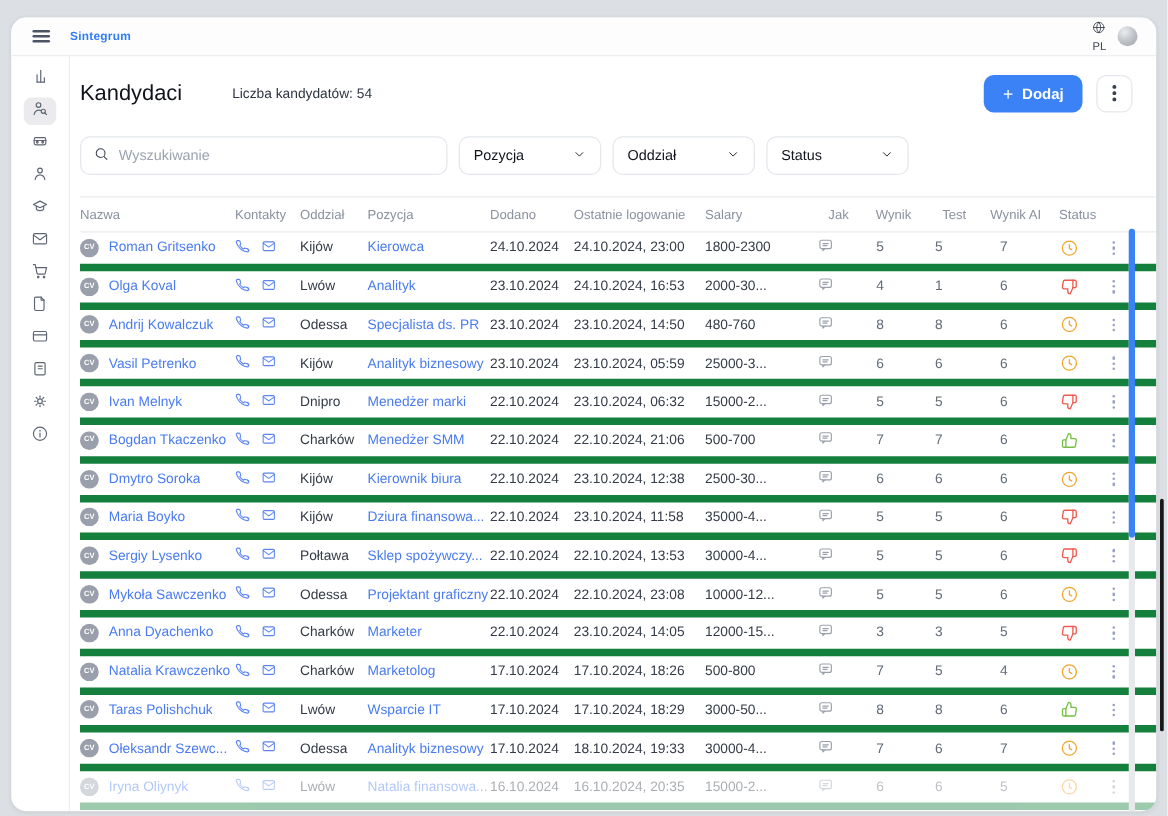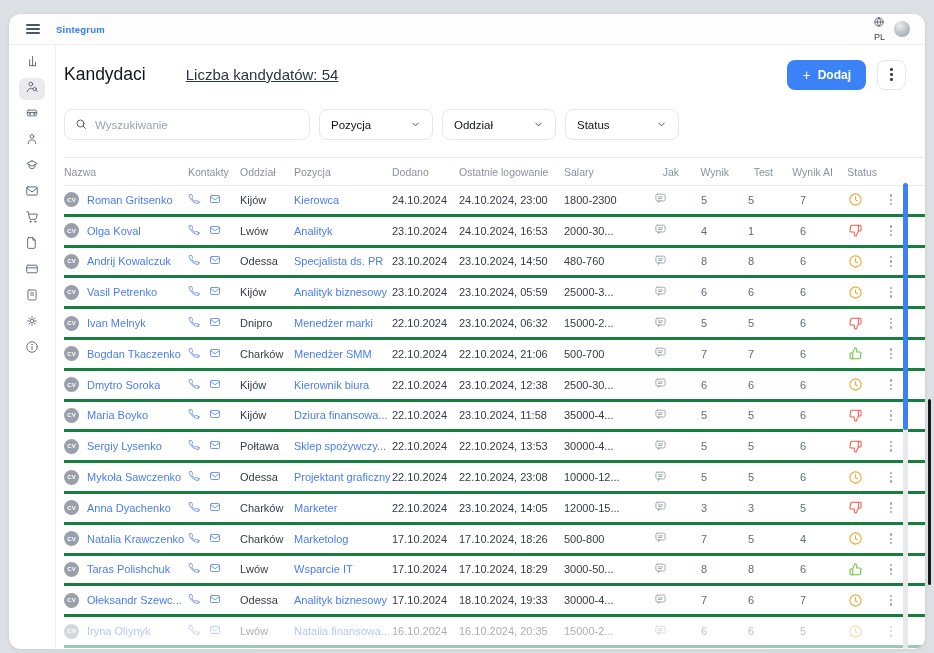--- a/index.html
+++ b/index.html
@@ -28,50 +28,50 @@
              display:flex; flex-direction:column; align-items:center; gap:4px; }
   .side-item { width:26px; height:22px; border-radius:6px; display:flex; align-items:center; justify-content:center; cursor:pointer; }
   .side-item svg { width:14px; height:14px; stroke:#5d6573; fill:none; stroke-width:1.6; stroke-linecap:round; stroke-linejoin:round; }
   .side-item.active { background:#ebebee; }
 
   .main { flex:1; position:relative; padding-left:8px; }
 
   
   .page-header { display:flex; align-items:center; margin-top:14px; padding-right:19px; height:31px; }
   .page-title { font-size:17.5px; font-weight:400; color:#10131a; }
-  .count { font-size:15px; color:#2e3440; margin-left:40px;text-decoration:underline; }
+  .count { font-size:11px; color:#2e3440; margin-left:40px; }
   .add-btn { margin-left:auto; height:30px; padding:0 15px; background:#3b82f6; color:#fff;
              border:none; border-radius:8px; font-size:12px; font-weight:600;
              display:flex; align-items:center; gap:7px; cursor:pointer; font-family:inherit; }
   .add-btn .plus { font-size:14px; font-weight:400; line-height:1; }
   .more-btn { margin-left:11px; width:29px; height:30px; background:#fff; border:1px solid #e4e7ec;
               border-radius:8px; display:flex; flex-direction:column; align-items:center; justify-content:center; gap:2.5px; cursor:pointer; }
   .more-btn i { width:2.5px; height:2.5px; border-radius:50%; background:#374151; }
 
   
   .filters { display:flex; gap:9px; margin-top:19px; }
-  .search-box { width:246px; height:31px; border:1px solid #e4e7ec; border-radius:8px;
+  .search-box { width:294px; height:31px; border:1px solid #e4e7ec; border-radius:8px;
                 display:flex; align-items:center; padding:0 10px; gap:8px; background:#fff; }
   .search-box svg { width:12px; height:12px; stroke:#3c4350; flex:none; }
   .search-box input { border:none; outline:none; width:100%; font-size:11.5px; font-family:inherit; color:#10131a; background:transparent; }
   .search-box input::placeholder { color:#9ca3af; }
   .dropdown { width:114px; height:31px; border:1px solid #e4e7ec; border-radius:8px; background:#fff;
               display:flex; align-items:center; justify-content:space-between; padding:0 11px; cursor:pointer; }
   .dropdown .dd-label { font-size:11.5px; color:#10131a; }
   .dropdown svg { width:11px; height:11px; stroke:#1f2430; }
 
   
   .table { margin-top:17px; }
   .grid-cols { display:grid;
     grid-template-columns:124px 52px 54px 98px 67px 105px 77px 38px 50px 44px 60px 44px 28px;
     align-items:center; }
   .thead { height:29px; border-top:1px solid #e8eaee; border-bottom:1px solid #e8eaee;
            color:#8a919e; font-size:10.5px; }
   .thead .c-center { text-align:right; }
-  .row { height:30.8px; border-bottom:3px solid #15803d; font-size:11px; }
+  .row { height:30.8px; border-bottom:6px solid #15803d; font-size:11px; }
   .row.faded { opacity:.42; }
   .cell-name { display:flex; align-items:center; gap:8px; overflow:hidden; }
   .cv-badge { width:15px; height:15px; border-radius:50%; background:#9aa0ab; color:#fff;
               font-size:6px; font-weight:700; display:flex; align-items:center; justify-content:center;
               letter-spacing:.2px; flex:none; }
   .link { color:#4a7cf0; text-decoration:none; white-space:nowrap; overflow:hidden; text-overflow:ellipsis; cursor:pointer; }
   .cell-contacts { display:flex; gap:9px; }
   .cell-contacts svg { width:12px; height:12px; stroke:#5b85f2; cursor:pointer; }
   .cell-dark { color:#343b47; white-space:nowrap; overflow:hidden; }
   .c-center { text-align:center; }

